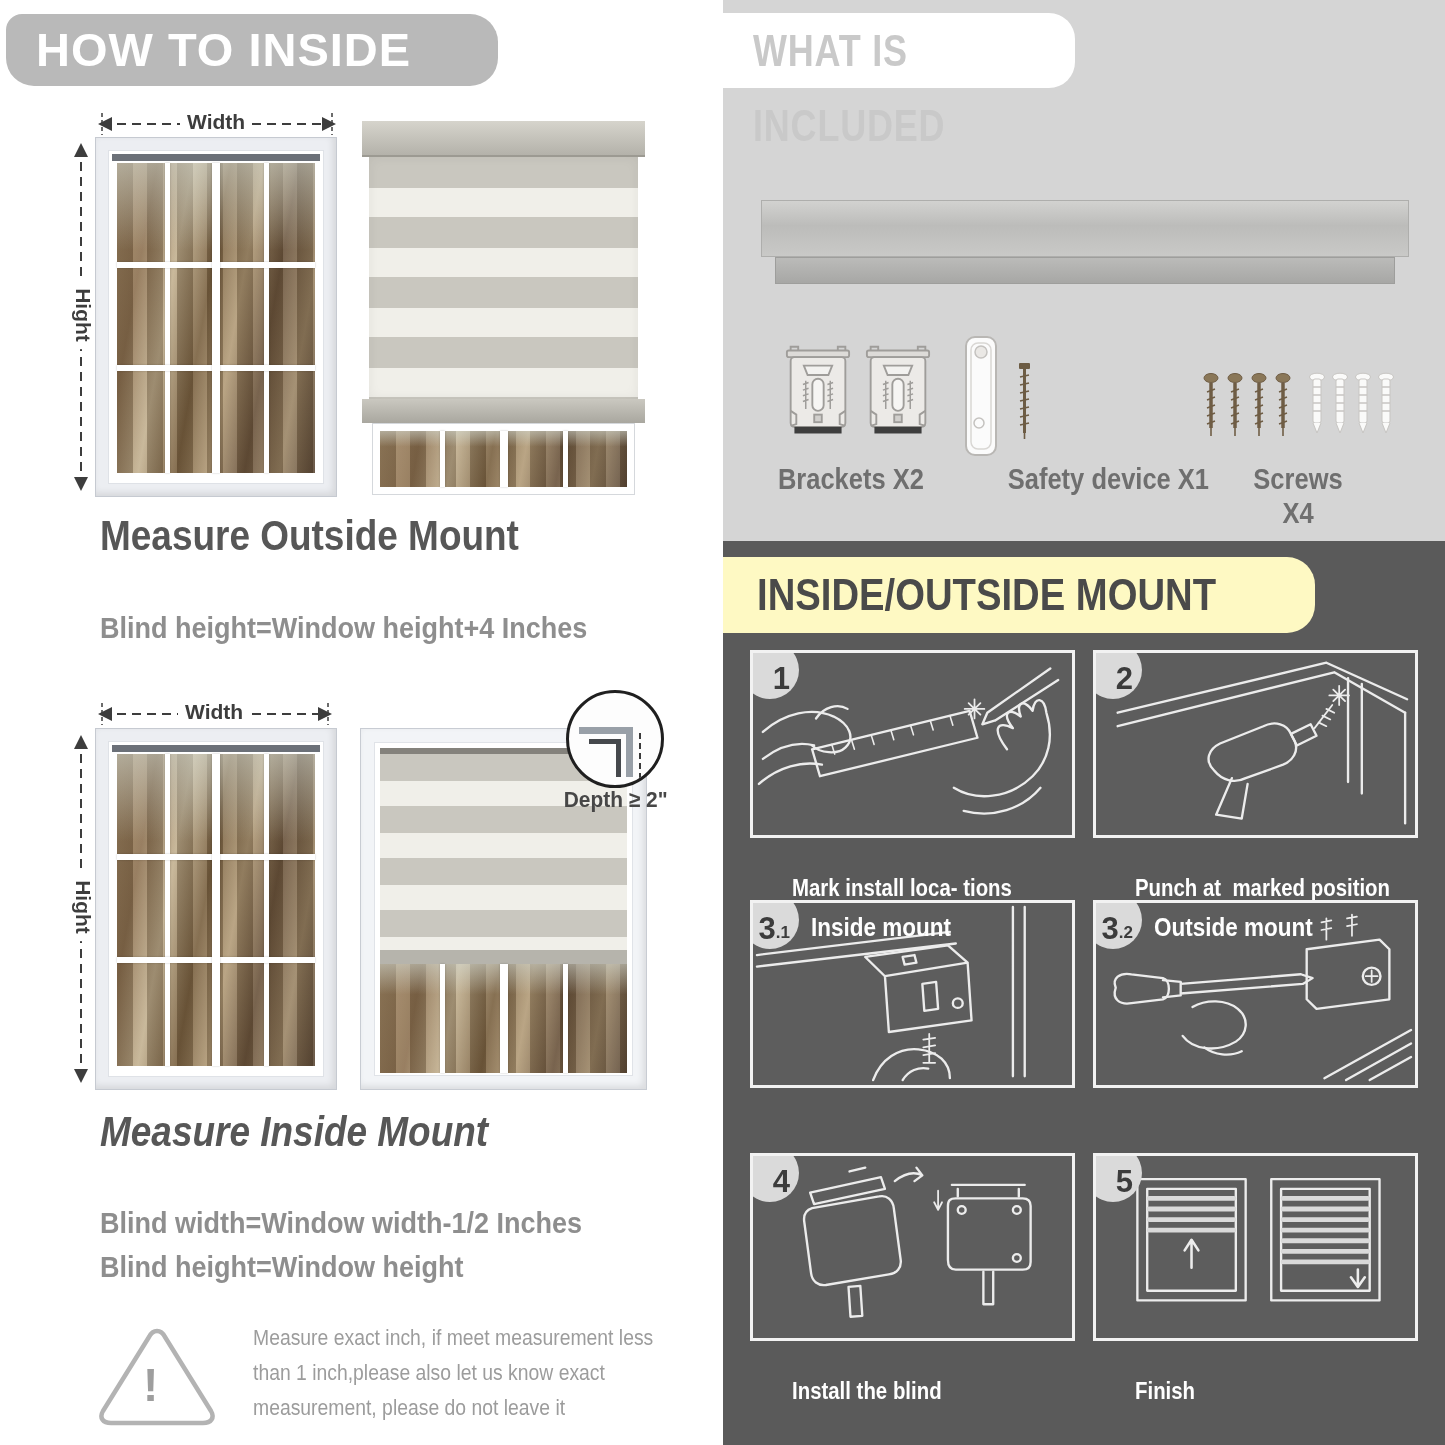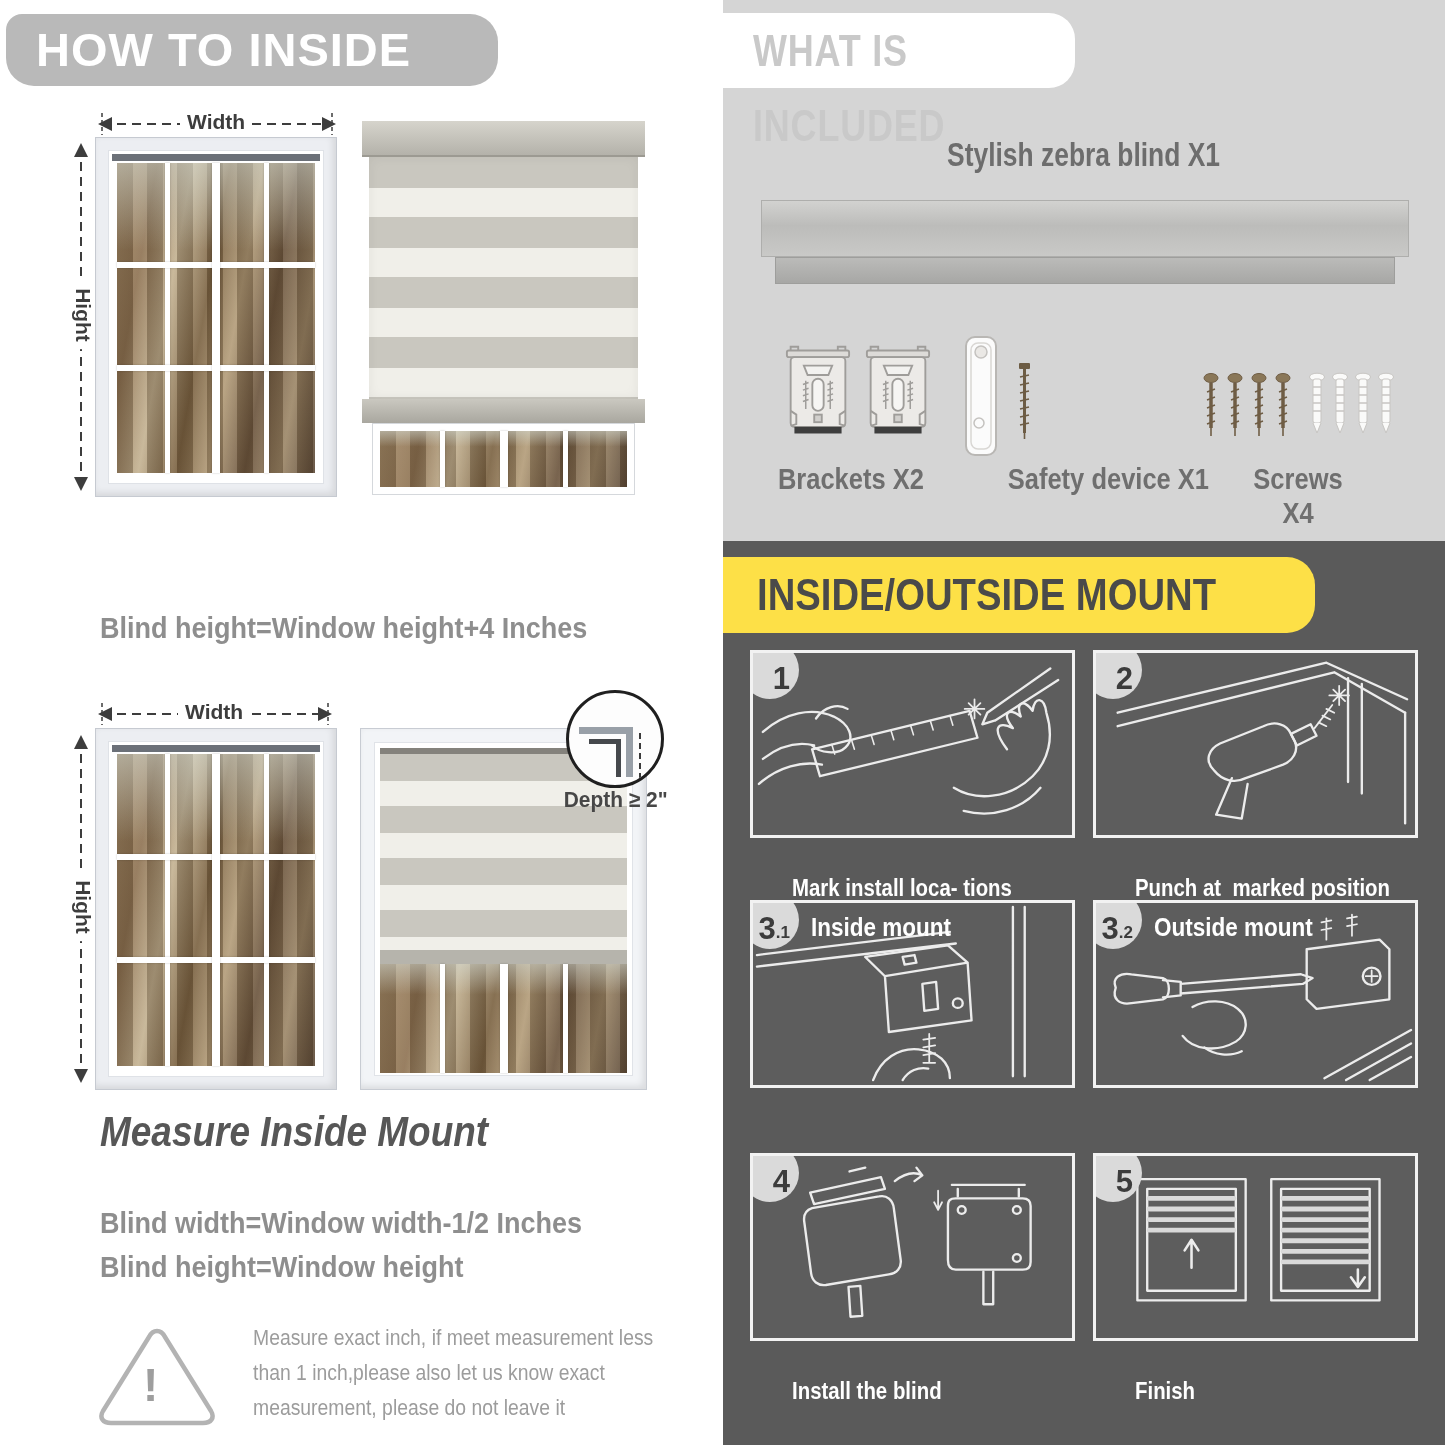--- a/index.html
+++ b/index.html
@@ -82,21 +82,21 @@
   .rail-main{position:absolute;left:38px;top:200px;width:648px;height:57px;
              background:linear-gradient(180deg,#d2d2d0 0%,#bcbcba 45%,#c9c9c7 100%);
              border:1px solid #aeaeac;box-sizing:border-box;}
   .rail-lip{position:absolute;left:52px;top:257px;width:620px;height:27px;
             background:linear-gradient(180deg,#bbbbb9,#a7a7a5);border:1px solid #9e9e9c;
             box-sizing:border-box;}
   .inc-cap{position:absolute;top:462px;color:#6f6f6f;font-weight:bold;font-size:30px;text-align:center;}
 
   
   .panel-dark{left:723px;top:541px;width:722px;height:904px;background:#5a5a5a;}
-  .plate-mnt{position:absolute;left:0;top:16px;width:592px;height:76px;background:#fde047;
+  .plate-mnt{position:absolute;left:0;top:16px;width:592px;height:76px;background:#fef9c3;
              border-radius:0 28px 28px 0;color:#4a4a4a;font-weight:bold;font-size:45px;
              line-height:76px;padding-left:34px;box-sizing:border-box;}
   .step-panel{position:absolute;width:325px;height:188px;border:3px solid #f2f2f2;
               background:#5d5d5d;box-sizing:border-box;overflow:hidden;}
   .badge{position:absolute;left:-12px;top:-12px;width:58px;height:58px;border-radius:50%;
          background:#dadada;color:#3c3c3c;font-weight:bold;
          display:flex;align-items:flex-end;justify-content:flex-end;
          padding:0 9px 5px 0;box-sizing:border-box;}
   .badge .n{font-size:31px;line-height:31px;}
   .badge .s{font-size:17px;line-height:22px;}
@@ -156,20 +156,23 @@
       <div class="b-below">
         <div class="bp bldg">
           <div class="mull c"></div>
           <div class="mull v1"></div>
           <div class="mull v2"></div>
         </div>
       </div>
     </div>
   </div>
 
+  <div class="abs mtitle" style="left:100px;top:512px;">
+    <span class="fitL" style="transform:scaleX(.88);">Measure Outside Mount</span>
+  </div>
   <div class="abs mline" style="left:100px;top:611px;">
     <span class="fitL" style="transform:scaleX(.9);">Blind height=Window height+4 Inches</span>
   </div>
 
   <div class="abs" style="left:60px;top:695px;width:640px;height:400px;">
 
     <div class="abs" style="left:38px;top:8px;width:234px;height:22px;">
       <svg width="234" height="22">
         <line x1="4" y1="11" x2="230" y2="11" stroke="#3d3d3d" stroke-width="2" stroke-dasharray="9 6"></line>
         <line x1="4" y1="0" x2="4" y2="22" stroke="#3d3d3d" stroke-width="1.5" stroke-dasharray="4 3"></line>
@@ -246,23 +249,20 @@
     <div class="abs warn-text" style="left:158px;top:2px;width:470px;">
       <span class="fitL" style="transform:scaleX(.88);">Measure exact inch, if meet measurement less than 1 inch,please also let us know exact measurement, please do not leave it</span>
     </div>
   </div>
 
   <div class="abs panel-light">
     <div class="plate-inc">
       <span class="fitL" style="transform:scaleX(.8);">WHAT IS INCLUDED</span>
     </div>
 
-    <div class="product">
-      <span class="fitC" style="transform:scaleX(.8);">Stylish zebra blind X1</span>
-    </div>
 
     <div class="rail-main"></div>
     <div class="rail-lip"></div>
 
     <svg class="abs" style="left:62px;top:342px;" width="66" height="100" viewBox="0 0 70 100">
       <g stroke="#9f9d9a" stroke-width="2" fill="#eceae7">
         <rect x="2" y="6" width="66" height="7" rx="2" fill="#dddbd8"></rect>
         <path d="M6,6 L6,2 L14,2 L14,6 M56,6 L56,2 L64,2 L64,6" fill="none"></path>
         <rect x="6" y="13" width="58" height="74" rx="4"></rect>
         <path d="M20,22 L50,22 L46,32 L24,32 Z" fill="#f3f2f0"></path>

